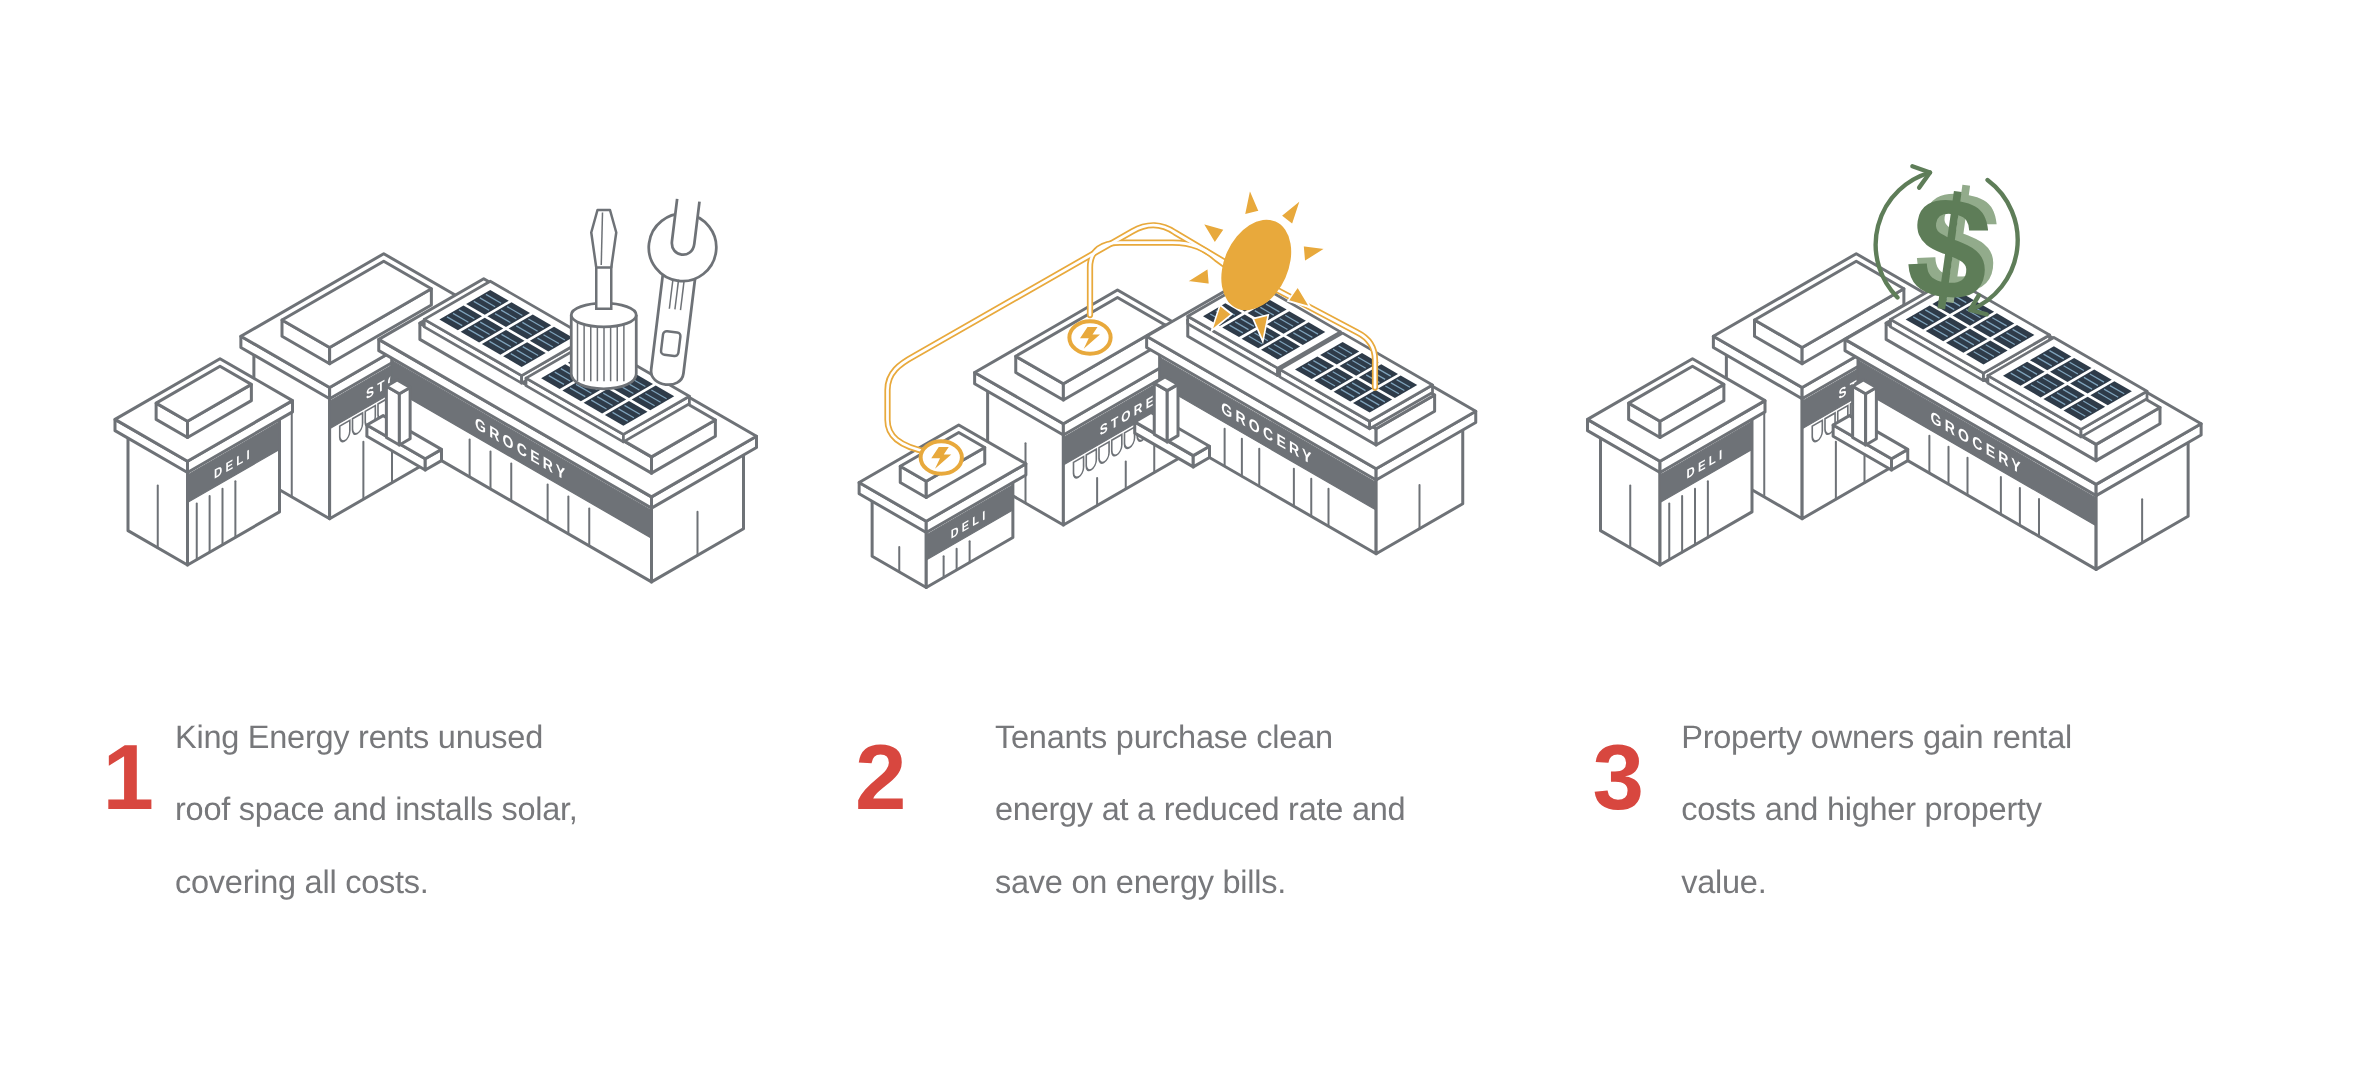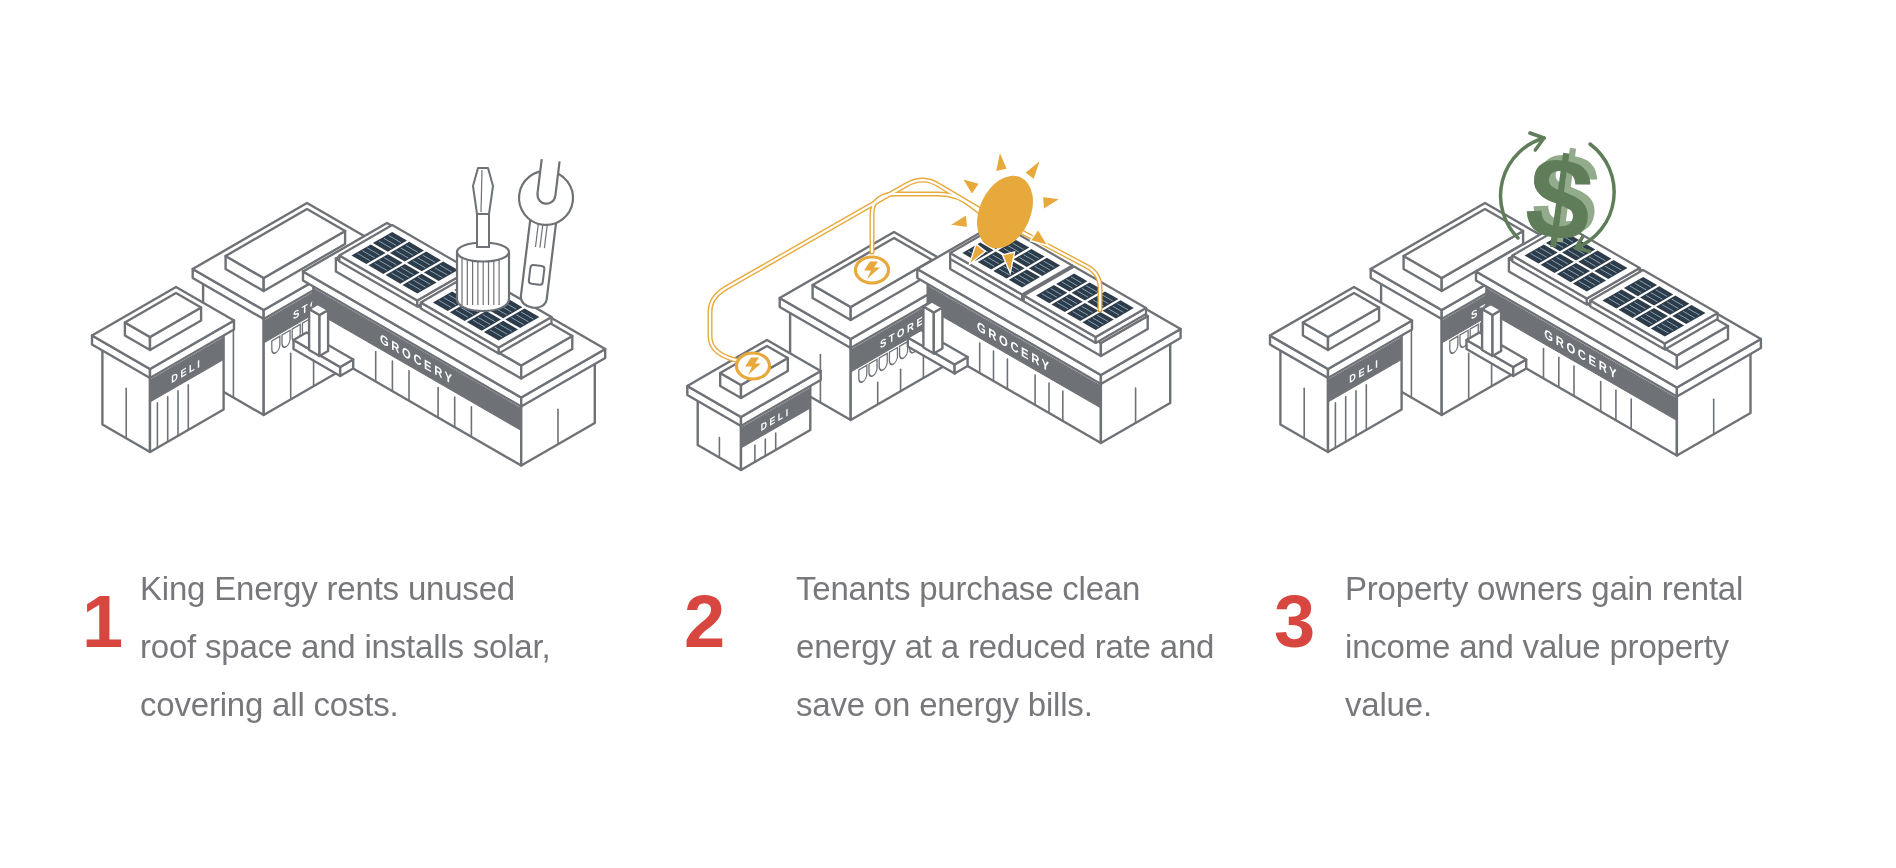--- a/index.html
+++ b/index.html
@@ -6,21 +6,21 @@
   body{
     width:1896px;height:868px;position:relative;background:#ffffff;
     font-family:"Liberation Sans",sans-serif;overflow:hidden;
   }
   .panel-svg{position:absolute;overflow:visible;}
   .step-num{
     position:absolute;font-size:74px;font-weight:700;line-height:1;
     color:var(--accent-red,#D8473F);letter-spacing:0;
   }
   .step-text{
-    position:absolute;font-size:33px;line-height:58px;font-weight:400;
+    position:absolute;font-size:26px;line-height:58px;font-weight:400;
     color:var(--text-gray,#77787B);white-space:pre-line;letter-spacing:-0.2px;
     width:480px;
   }
 </style>
 </head>
 <body>
 
 <svg id="scene1" class="panel-svg" style="left:40px;top:80px" width="560" height="400" viewBox="40 80 560 400">
     <g>
       <polygon points="203.1,278.0 263.7,313.0 263.7,415.0 203.1,380.0" fill="#fff" stroke="#6E7277" stroke-width="2.4" stroke-linejoin="round"></polygon>
@@ -527,14 +527,14 @@
 roof space and installs solar,
 covering all costs.</div>
 
 <div class="step-num" style="left:684px;top:585px">2</div>
 <div class="step-text" style="left:796px;top:560px">Tenants purchase clean
 energy at a reduced rate and
 save on energy bills.</div>
 
 <div class="step-num" style="left:1274px;top:585px">3</div>
 <div class="step-text" style="left:1345px;top:560px">Property owners gain rental
-income and value property
+costs and higher property
 value.</div>
 
 </body></html>

